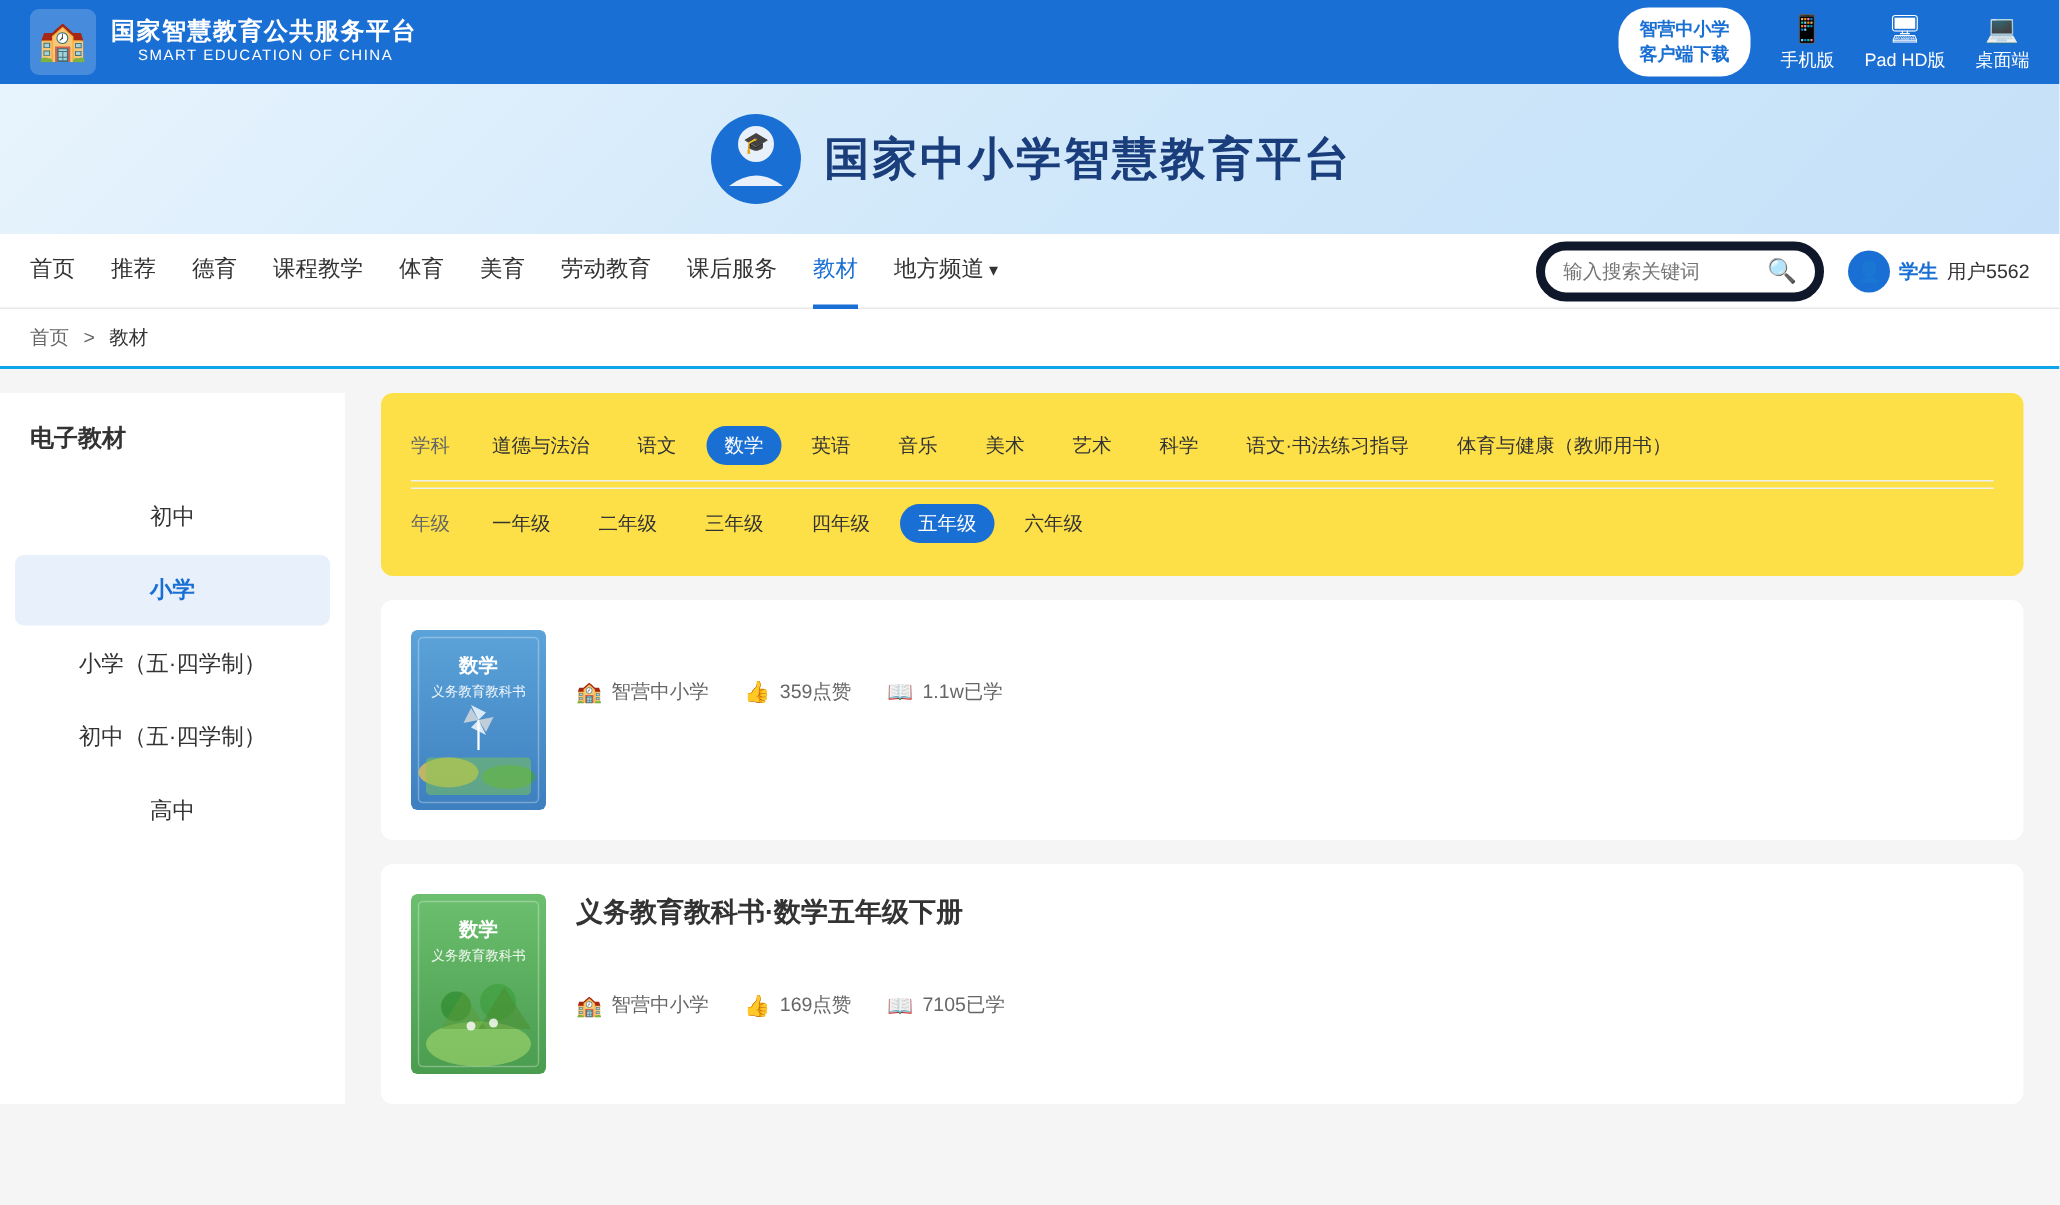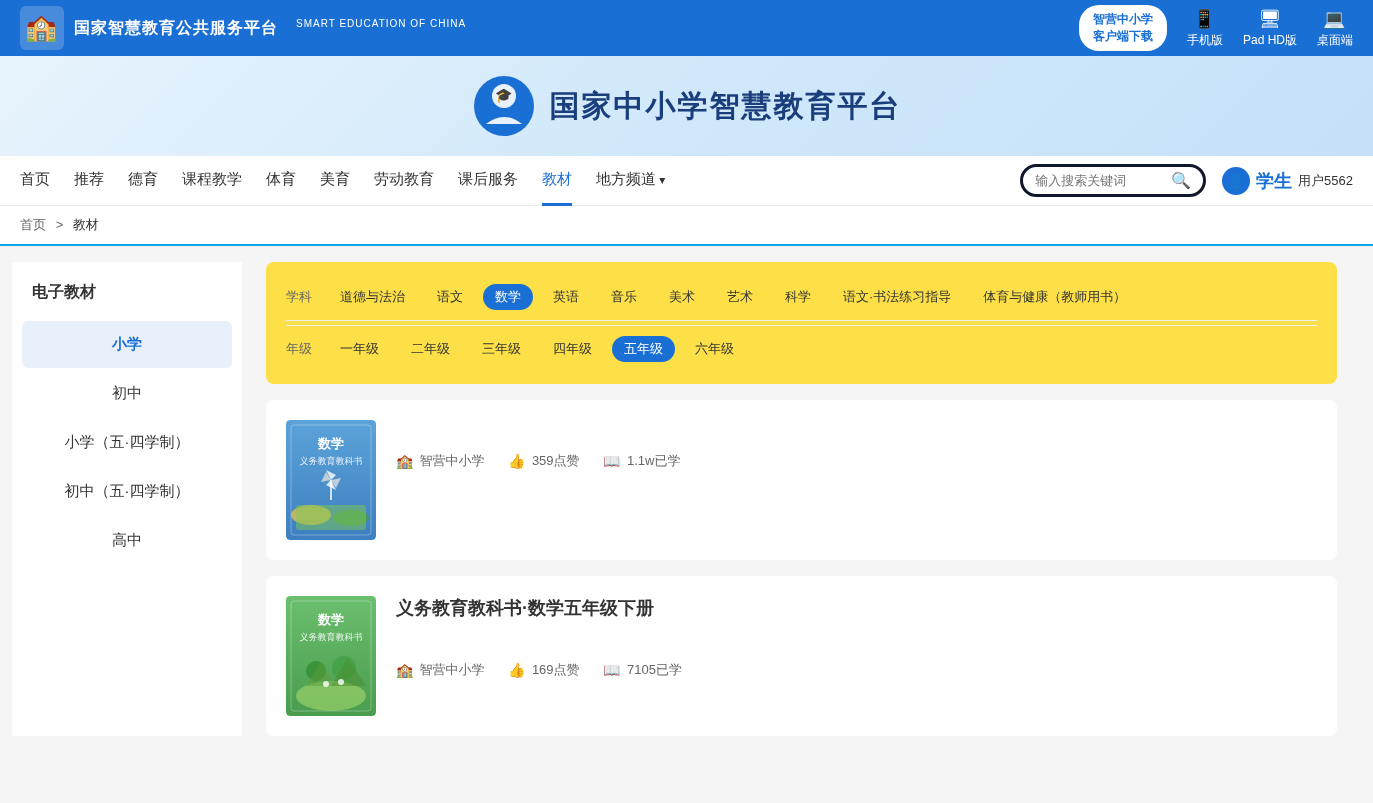--- a/index.html
+++ b/index.html
@@ -18,21 +18,21 @@
       display: flex;
       align-items: center;
       gap: 10px;
     }
     .top-bar-logo-icon {
       width: 44px;
       height: 44px;
     }
     .top-bar-logo-text {
       display: flex;
-      flex-direction: row;
+      flex-direction: column;
       line-height: 1.2;
       justify-content: flex-end;
     }
     .top-bar-logo-text .main-text {
       font-size: 16px;
       font-weight: bold;
       letter-spacing: 1px;
     }
     .top-bar-logo-text .sub-text {
       font-size: 10px;
@@ -116,21 +116,21 @@
       color: #1a6fd4;
       border-bottom: 3px solid #1a6fd4;
     }
     .nav-item.has-arrow::after {
       content: " ▾";
       font-size: 12px;
     }
     .nav-search {
       display: flex;
       align-items: center;
-      border: 3px solid #0f172a;
+      border: 6px solid #0f172a;
       border-radius: 20px;
       padding: 4px 12px;
       gap: 6px;
       margin-right: 16px;
     }
     .nav-search input {
       border: none;
       outline: none;
       font-size: 13px;
       color: #999;
@@ -155,21 +155,21 @@
       border-radius: 50%;
       display: flex;
       align-items: center;
       justify-content: center;
       color: white;
       font-size: 14px;
     }
     .nav-user-role {
       color: #1a6fd4;
       font-weight: bold;
-      font-size: 18px;
+      font-size: 13px;
     }
     .nav-user-name {
       color: #333;
       font-size: 13px;
     }
 
     
     .breadcrumb {
       background: #fff;
       padding: 10px 20px;
@@ -179,21 +179,21 @@
     }
     .breadcrumb a { color: #666; text-decoration: none; }
     .breadcrumb .sep { margin: 0 6px; }
     .breadcrumb .current { color: #333; }
 
     
     .main {
       display: flex;
       max-width: 1373px;
       margin: 0;
-      padding: 16px 12px;
+      padding: 16px 0;
       gap: 0;
     }
 
     
     .sidebar {
       width: 230px;
       flex-shrink: 0;
       background: #fff;
       padding: 20px 0;
     }
@@ -390,22 +390,22 @@
 <div class="breadcrumb">
   <a href="#">首页</a>
   <span class="sep"> &gt; </span>
   <span class="current">教材</span>
 </div>
 
 <div class="main">
 
   <div class="sidebar">
     <div class="sidebar-title">电子教材</div>
+    <div class="sidebar-item">初中</div>
     <div class="sidebar-item active">小学</div>
-    <div class="sidebar-item">初中</div>
     <div class="sidebar-item">小学（五·四学制）</div>
     <div class="sidebar-item">初中（五·四学制）</div>
     <div class="sidebar-item">高中</div>
   </div>
 
   <div class="content">
 
     <div class="filter-section">
 
       <div class="filter-row">

